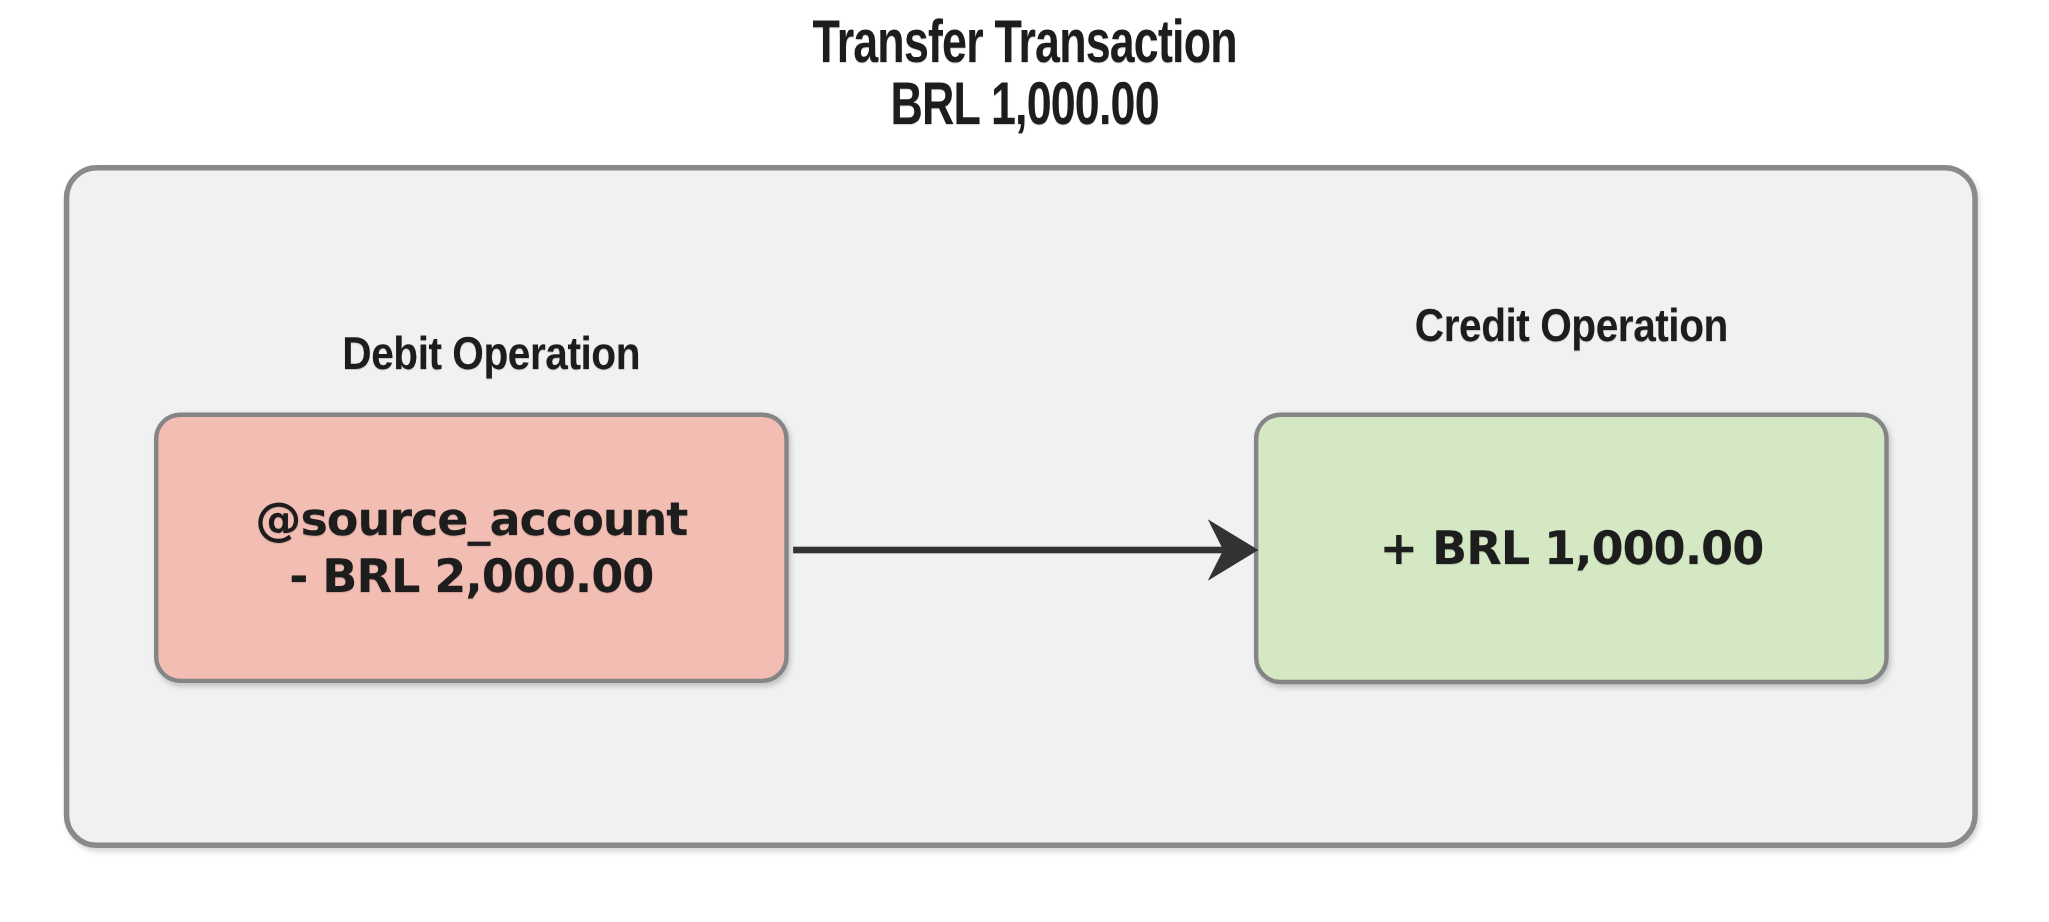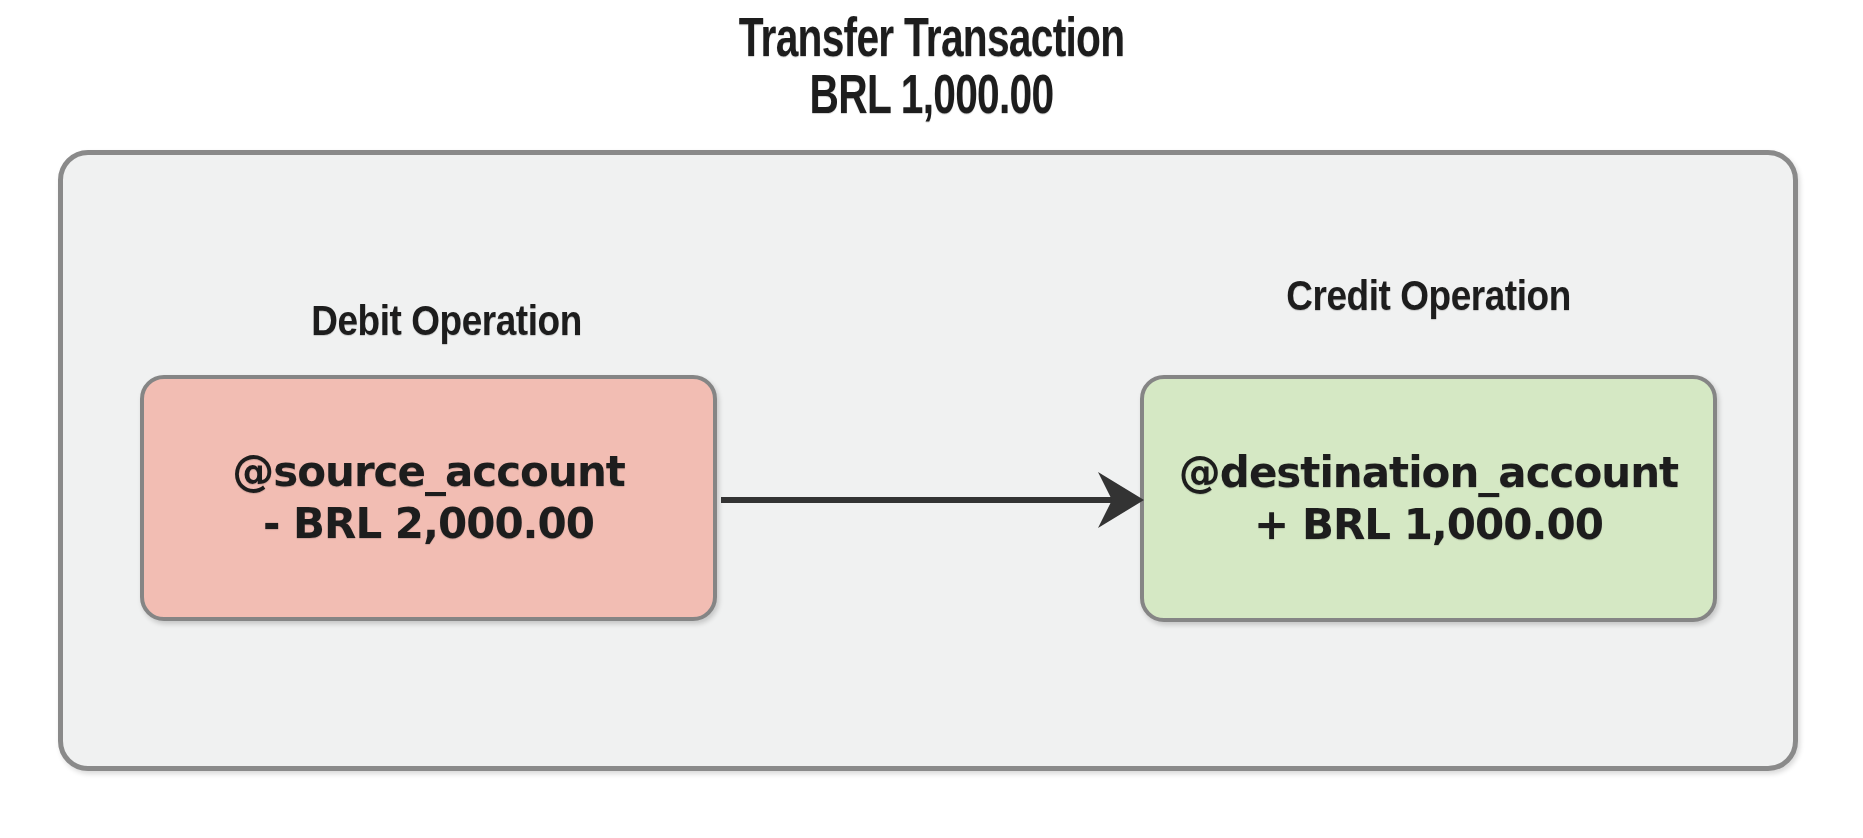--- a/index.html
+++ b/index.html
@@ -86,21 +86,20 @@
 
   <div class="op-label debit-label">Debit Operation</div>
   <div class="op-label credit-label">Credit Operation</div>
 
   <div class="node debit-node">
     <div class="node-line">@source_account</div>
     <div class="node-line">- BRL 2,000.00</div>
   </div>
 
   <div class="node credit-node">
-    <div class="node-line">@destination_account</div>
     <div class="node-line">+ BRL 1,000.00</div>
   </div>
 
   <div class="arrow-line"></div>
   <div class="arrow-head">
     <svg viewBox="0 0 50 56" xmlns="http://www.w3.org/2000/svg">
       <polygon points="4,0 50,28 4,56 18,28"></polygon>
     </svg>
   </div>
 

